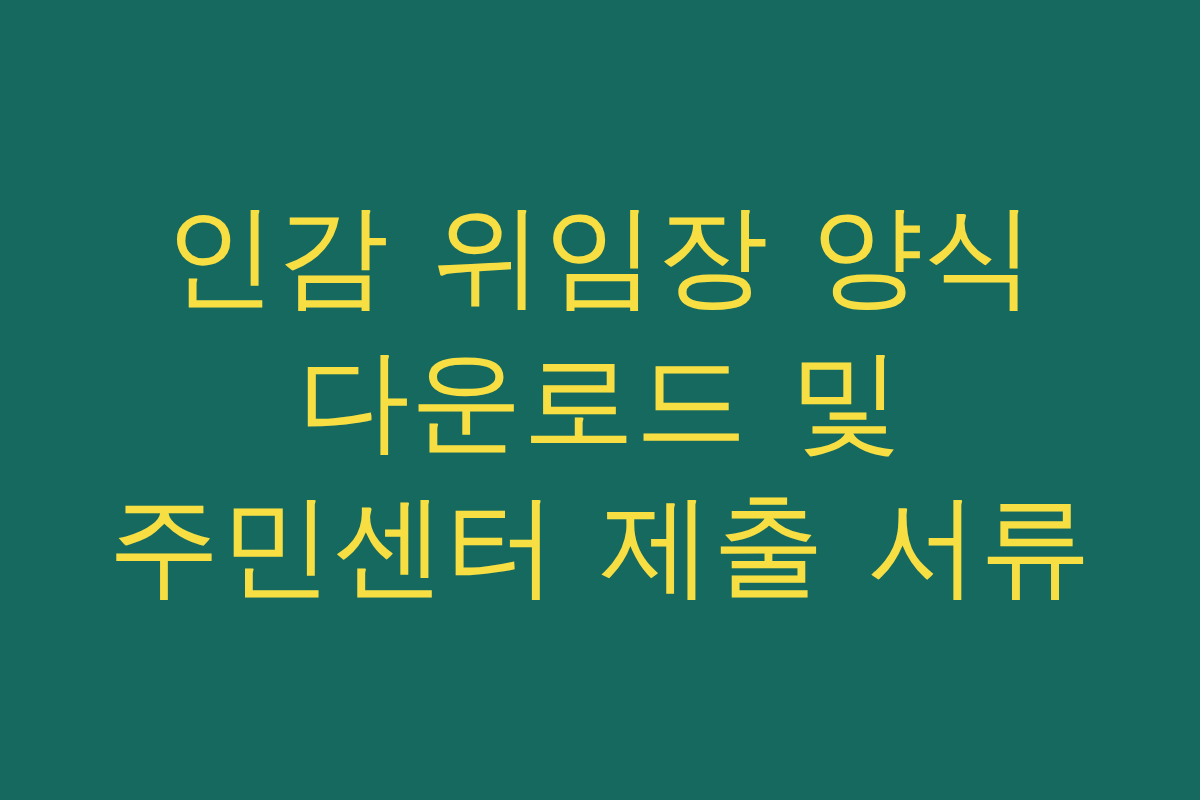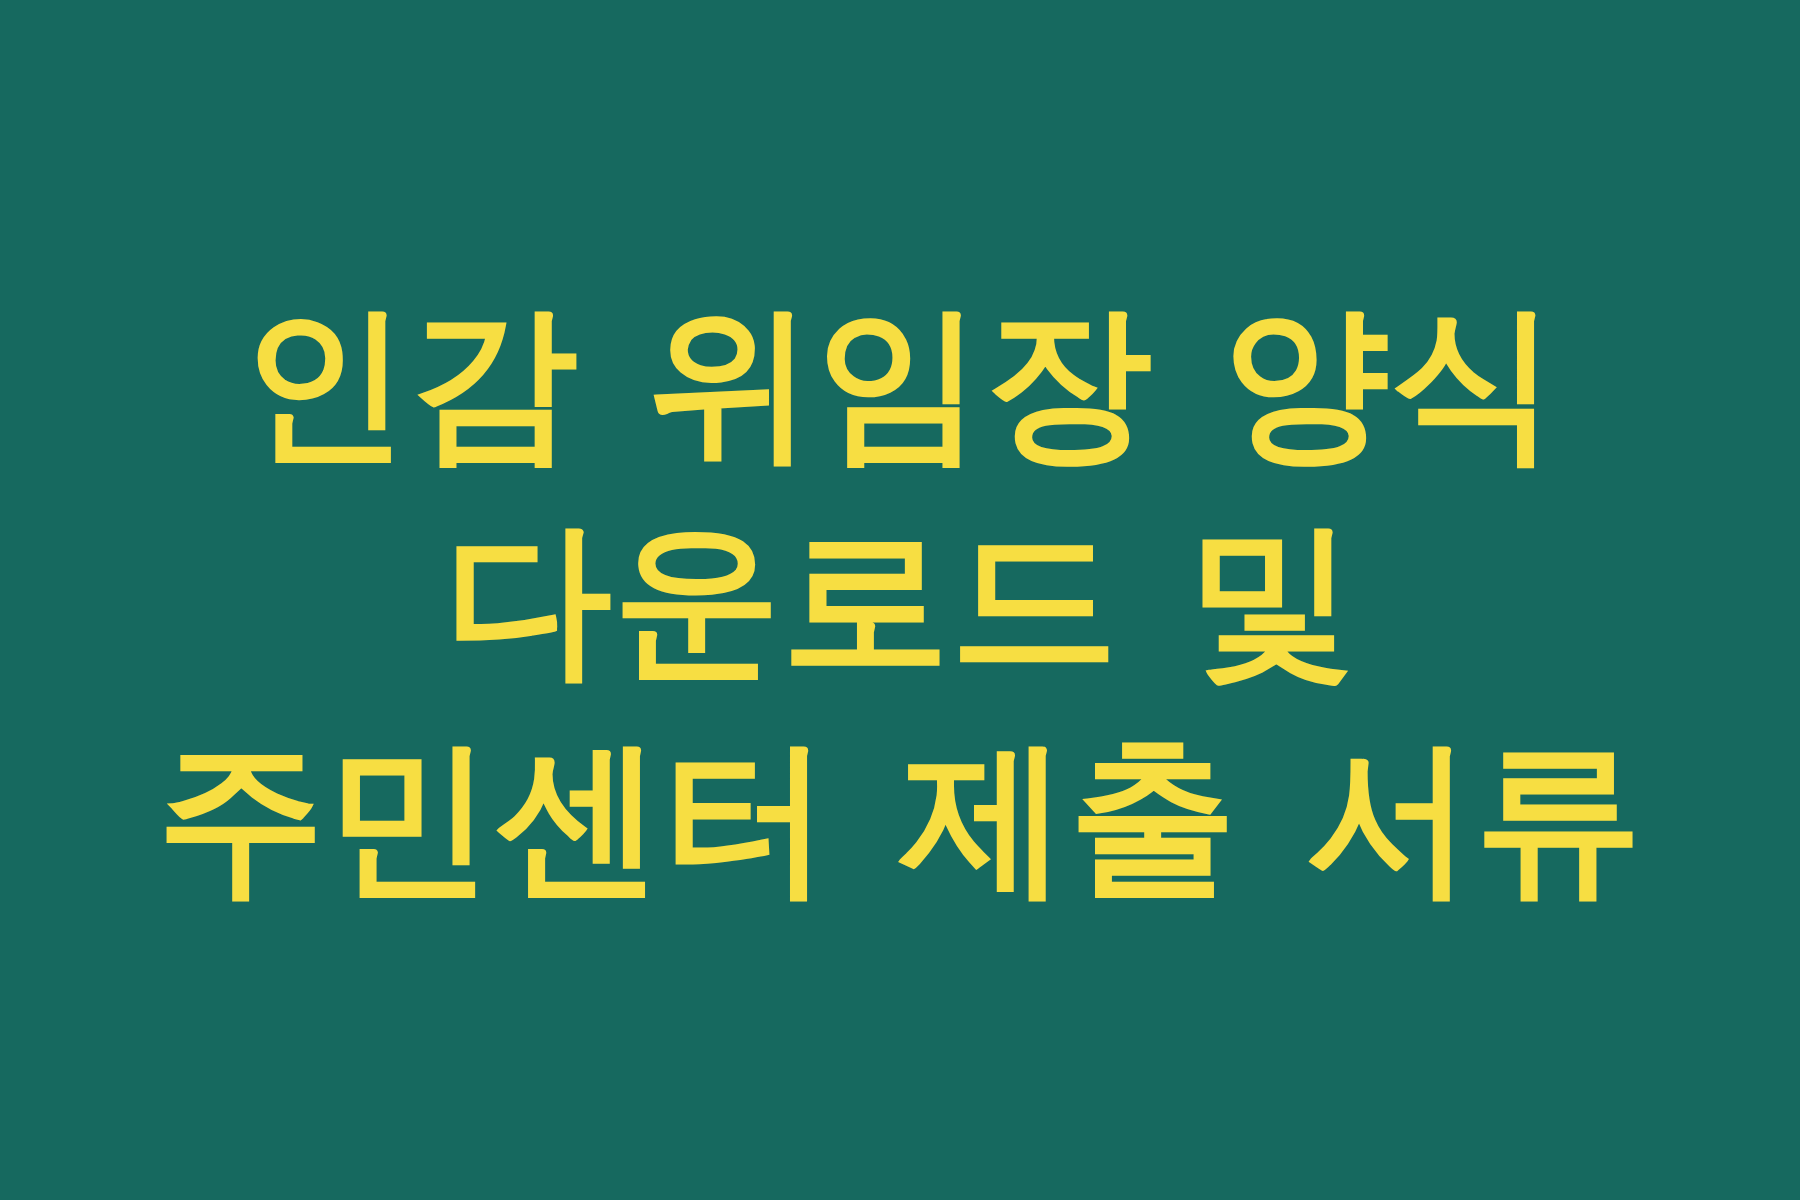--- a/index.html
+++ b/index.html
@@ -34,21 +34,21 @@
     padding: 0 8px;
     text-align: center;
   }
 
   #headline {
     margin: 0;
     padding: 0;
     color: #f7de42;
     font-family: "DejaVu Sans", "Liberation Sans", sans-serif;
     font-size: 112px;
-    font-weight: 700;
+    font-weight: 400;
     line-height: 145px;
     letter-spacing: 0.5px;
     word-spacing: 6px;
     text-align: center;
     word-break: keep-all;
     overflow-wrap: break-word;
     -webkit-font-smoothing: antialiased;
   }
 </style>
 </head>

